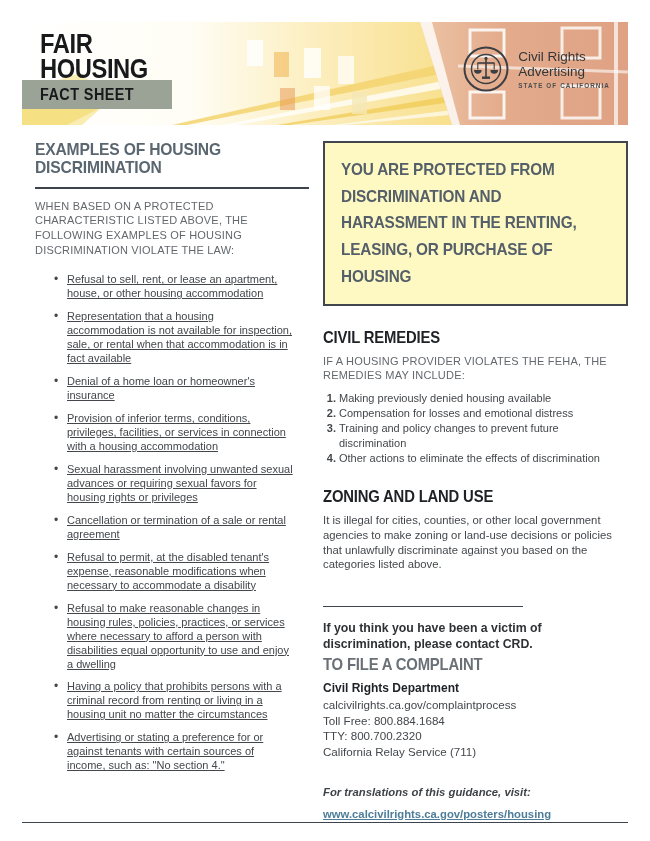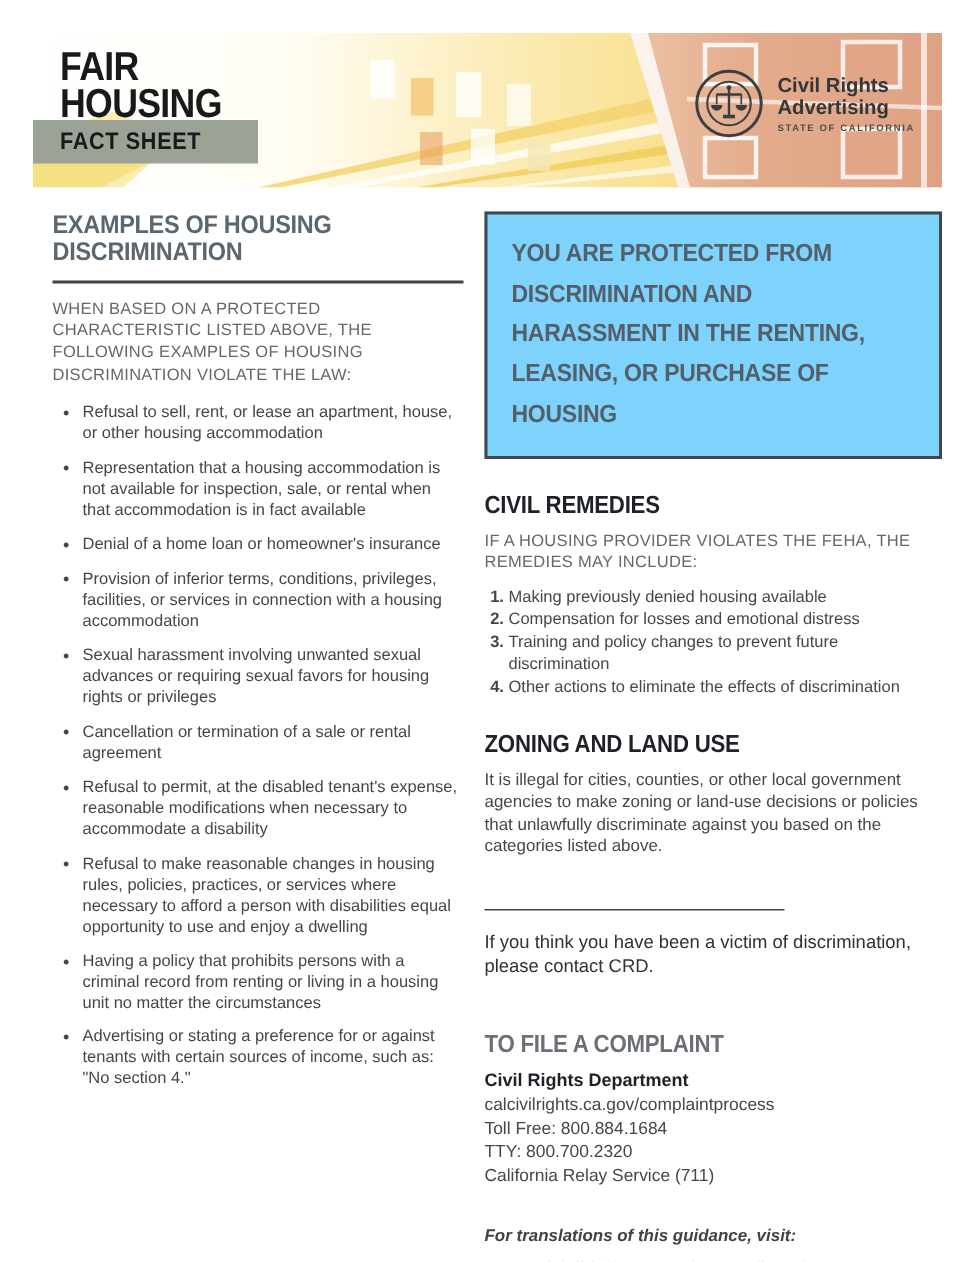--- a/index.html
+++ b/index.html
@@ -19,44 +19,44 @@
     transform:scaleX(.88);transform-origin:left top;
   }
   .fact-band{
     position:absolute;left:0;bottom:16px;z-index:2;height:29px;width:150px;
     background:#9aa396;display:flex;align-items:center;box-sizing:border-box;padding-left:18px;
   }
   .fact-band span{font-weight:bold;font-size:16px;letter-spacing:.5px;color:#17191b;transform:scaleX(.9);transform-origin:left center;}
   .brand{position:absolute;right:18px;top:24px;z-index:2;display:flex;align-items:center;gap:9px;}
   .seal{width:46px;height:46px;flex:0 0 auto;}
   .brand-text{color:#3a3d3f;}
-  .brand-name{font-size:13.5px;line-height:1.12;font-weight:bold;color:#33373a;}
+  .brand-name{font-size:13.5px;line-height:1.12;font-weight:normal;color:#33373a;}
   .brand-sub{font-size:6.3px;letter-spacing:1.1px;font-weight:bold;color:#4a4e50;margin-top:3px;}
 
   
   .cols{display:flex;gap:14px;margin-top:16px;flex:1 1 auto;}
   .col-left{width:287px;flex:0 0 auto;box-sizing:border-box;padding-left:13px;}
   .col-right{flex:1 1 auto;min-width:0;}
 
   h2.slate{
     margin:0;color:#5b6770;font-size:17px;line-height:1.08;letter-spacing:-.2px;
     transform:scaleX(.92);transform-origin:left top;white-space:pre-line;
   }
   .rule{border:none;border-top:2px solid #3d434a;margin:9px 0 10px 0;}
   .caps-intro{font-size:11px;line-height:1.33;color:#63686d;letter-spacing:.2px;margin:0 0 12px 0;}
 
-  ul.bullets{margin:4px;padding:0 0 0 16px;list-style:none;}
+  ul.bullets{margin:16px;padding:0 0 0 16px;list-style:none;text-decoration:underline;}
   ul.bullets li{
     position:relative;font-size:11px;line-height:1.27;color:#43474b;margin:0 0 9px 0;
   }
   ul.bullets li::before{content:"•";position:absolute;left:-13px;top:-1px;color:#43474b;font-size:12px;}
 
   
   .protect-box{
-    border:2px solid #42474d;background:#7dd3fc;box-sizing:border-box;
+    border:2px solid #42474d;background:#fef9c3;box-sizing:border-box;
     padding:13px 16px 14px 16px;margin-bottom:22px;
   }
   .protect-box p{
     margin:0;color:#545f69;font-weight:bold;font-size:16.5px;line-height:1.62;letter-spacing:-.2px;
     transform:scaleX(.93);transform-origin:left top;width:108%;
   }
 
   h3.section{
     margin:0 0 7px 0;font-size:16.5px;letter-spacing:-.2px;color:#1e2125;
     transform:scaleX(.9);transform-origin:left top;
@@ -64,21 +64,21 @@
   h3.gray{color:#6a7076;}
   .caps-sub{font-size:11px;line-height:1.33;color:#63686d;letter-spacing:.2px;margin:0 0 8px 0;}
 
   ol.remedies{margin:0;padding:0 0 0 16px;}
   ol.remedies li{font-size:11px;line-height:1.3;color:#43474b;margin:0 0 1px 0;}
   ol.remedies li::marker{font-weight:bold;}
 
   .zoning-body{font-size:11.3px;line-height:1.3;color:#43474b;margin:0;}
 
   .divider{border:none;border-top:1.5px solid #3e444b;width:200px;margin:34px 0 14px 0;}
-  .victim{font-size:12.3px;font-weight:normal;line-height:1.3;color:#2e3235;margin:0 0 34px 0;}
+  .victim{font-size:12.3px;font-weight:bold;line-height:1.3;color:#2e3235;margin:0 0 2px 0;}
 
   .org-name{font-size:12px;font-weight:bold;color:#1e2125;margin:0 0 2px 0;}
   .contact-line{font-size:11.6px;line-height:1.35;color:#43474b;margin:0;}
 
   .translations{margin-top:26px;font-weight:bold;}
   .trans-label{font-style:italic;font-size:11.3px;color:#3f4347;margin:0 0 6px 0;}
   .trans-link{font-size:11.3px;color:#4d7d99;text-decoration:underline;}
 
   
   .footer{flex:0 0 auto;margin-top:auto;padding-bottom:14px;}

